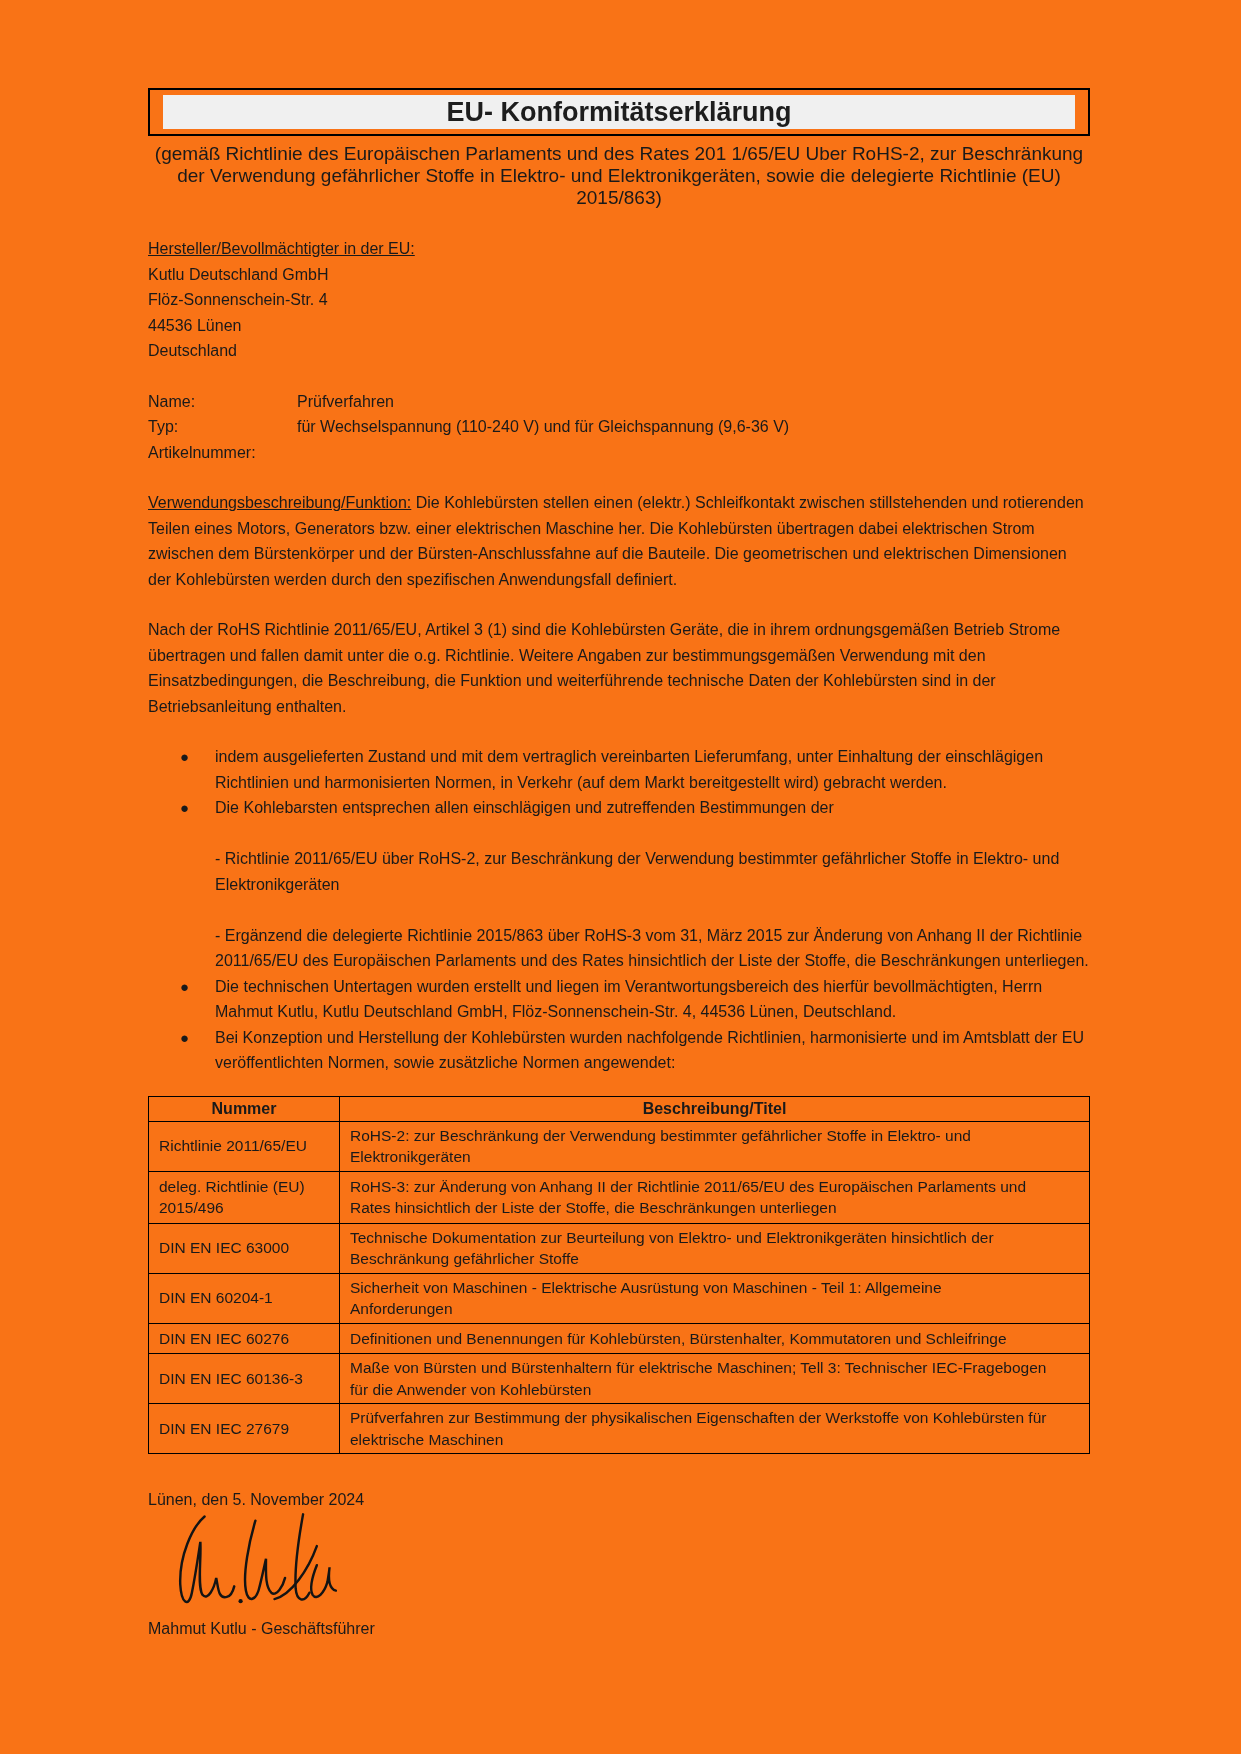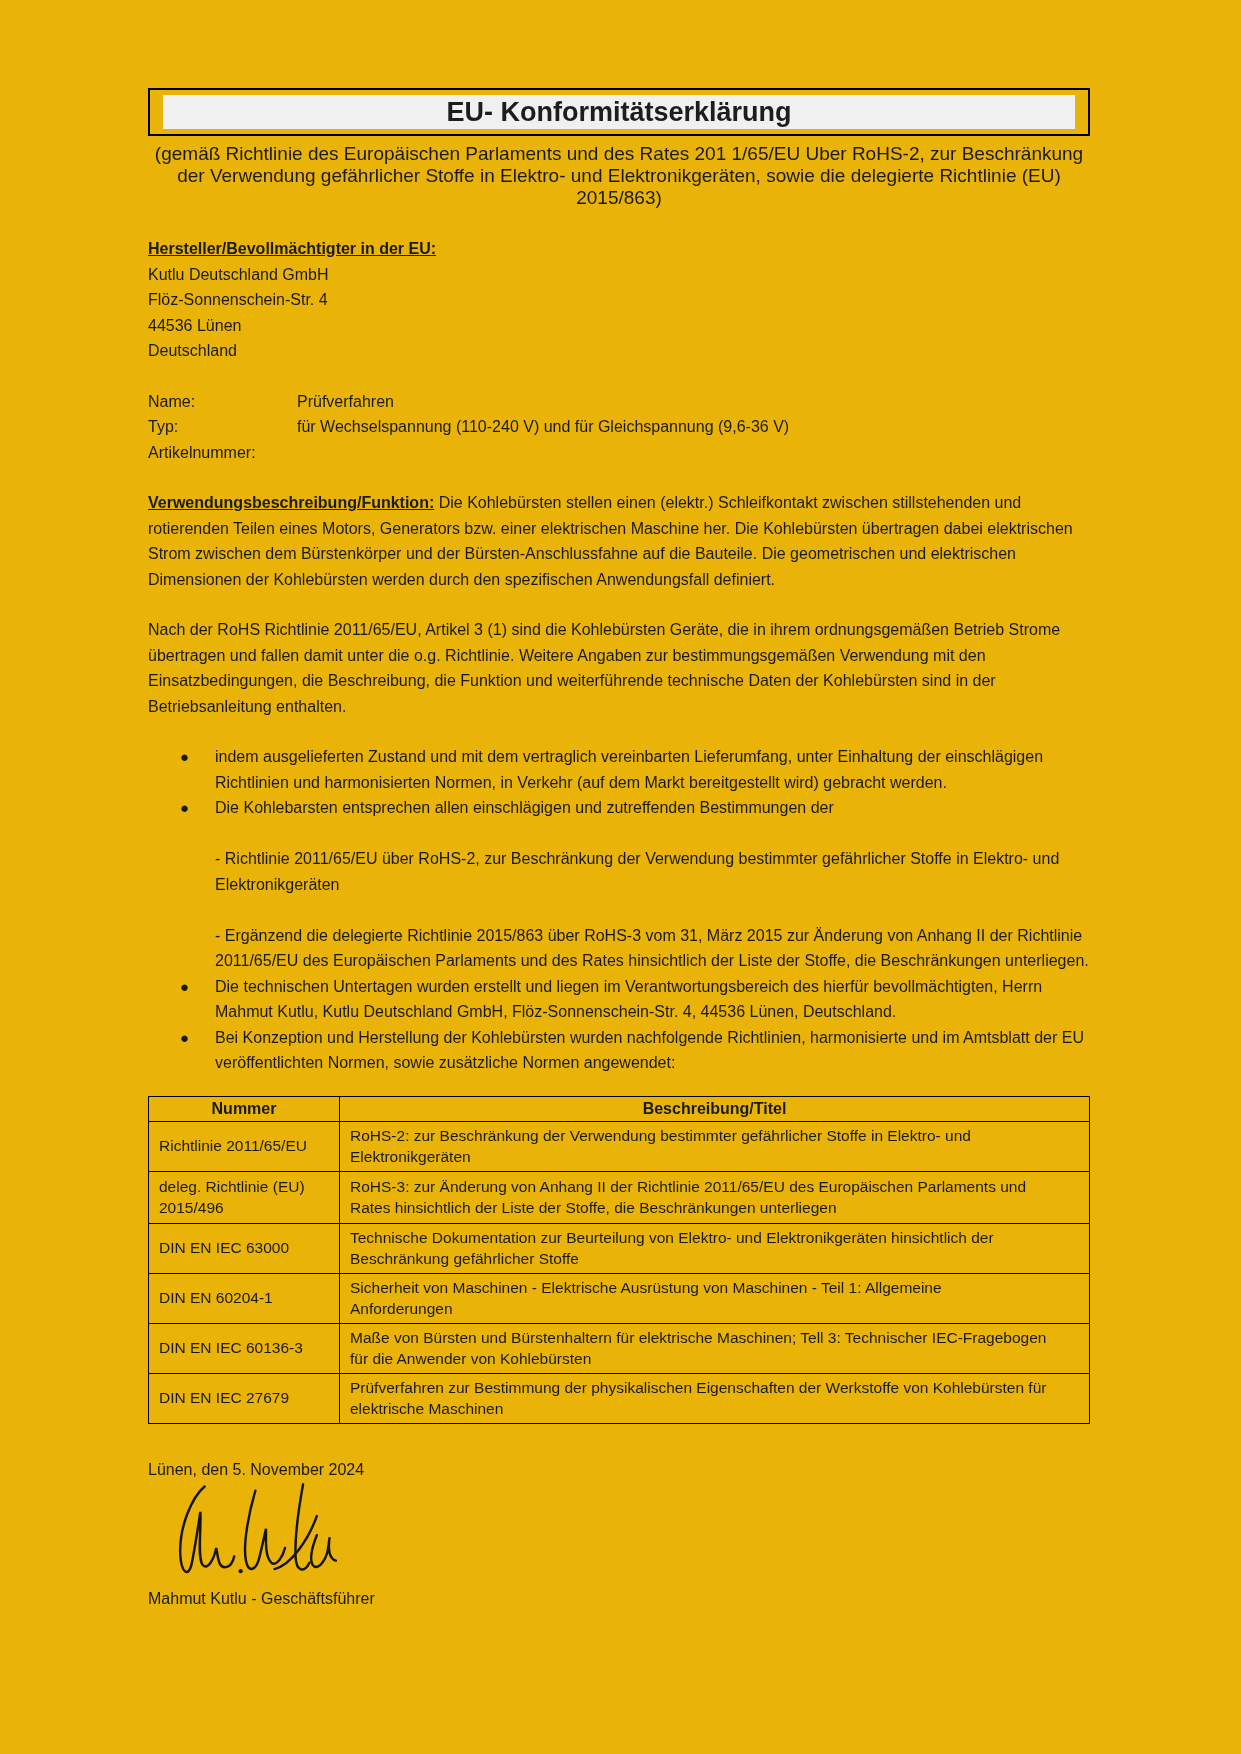--- a/index.html
+++ b/index.html
@@ -1,39 +1,39 @@
 <!DOCTYPE html>
 <html lang="de"><head>
 <meta charset="utf-8">
 <style>
   html,body { margin:0; padding:0; background:#ffffff; }
   .page {
     position:relative;
     width:1241px; height:1754px;
-    background:#eab308;
+    background:#f97316;
     color:#1a1a1a;
     font-family:"Liberation Sans", sans-serif;
     font-size:16px;
     overflow:hidden;
   }
   .content { position:absolute; left:148px; top:0; width:942px; }
 
   .title-box { margin-top:88px; border:2px solid #000; padding:5px 13px; }
   .title-inner {
     background:#f0f0f0;
     text-align:center;
     font-size:27px; font-weight:700; line-height:34px;
     color:#1d1d1d;
   }
   .subtitle { margin-top:7px; text-align:center; font-size:19px; line-height:22px; }
 
   .block { line-height:25.5px; }
   .mt { margin-top:25px; }
   .manufacturer { margin-top:27px; line-height:25.5px; }
-  .heading-underline { font-weight:700; text-decoration:underline; }
+  .heading-underline { font-weight:400; text-decoration:underline; }
 
   .spec-row { display:flex; line-height:25.5px; }
   .spec-label { width:149px; flex:0 0 149px; }
   .spec-value { flex:1; }
 
   .bullets { margin-top:25px; }
   .bullet-item { display:flex; }
   .bullet-marker { flex:0 0 67px; width:67px; padding-left:32px; box-sizing:border-box;
                    font-size:15px; line-height:25.5px; }
   .bullet-body { flex:1; line-height:25.5px; }
@@ -136,20 +136,24 @@
         </tr>
         <tr>
           <td class="c1">DIN EN IEC 63000</td>
           <td class="c2">Technische Dokumentation zur Beurteilung von Elektro- und Elektronikgeräten hinsichtlich der Beschränkung gefährlicher Stoffe</td>
         </tr>
         <tr>
           <td class="c1">DIN EN 60204-1</td>
           <td class="c2">Sicherheit von Maschinen - Elektrische Ausrüstung von Maschinen - Teil 1: Allgemeine Anforderungen</td>
         </tr>
         <tr>
+          <td class="c1">DIN EN IEC 60276</td>
+          <td class="c2">Definitionen und Benennungen für Kohlebürsten, Bürstenhalter, Kommutatoren und Schleifringe</td>
+        </tr>
+        <tr>
           <td class="c1">DIN EN IEC 60136-3</td>
           <td class="c2">Maße von Bürsten und Bürstenhaltern für elektrische Maschinen; Tell 3: Technischer IEC-Fragebogen für die Anwender von Kohlebürsten</td>
         </tr>
         <tr>
           <td class="c1">DIN EN IEC 27679</td>
           <td class="c2">Prüfverfahren zur Bestimmung der physikalischen Eigenschaften der Werkstoffe von Kohlebürsten für elektrische Maschinen</td>
         </tr>
       </tbody>
     </table>
 

